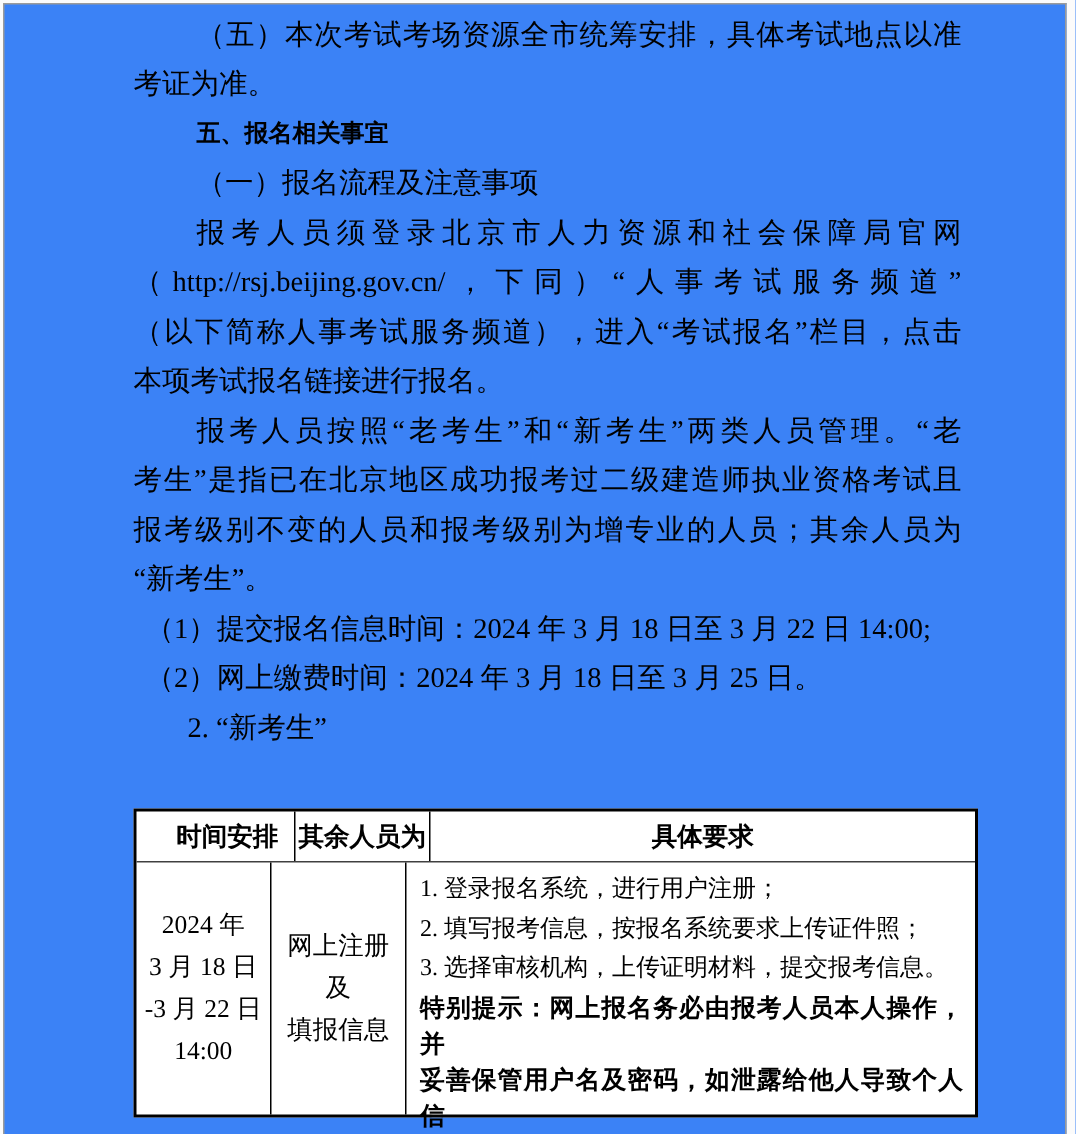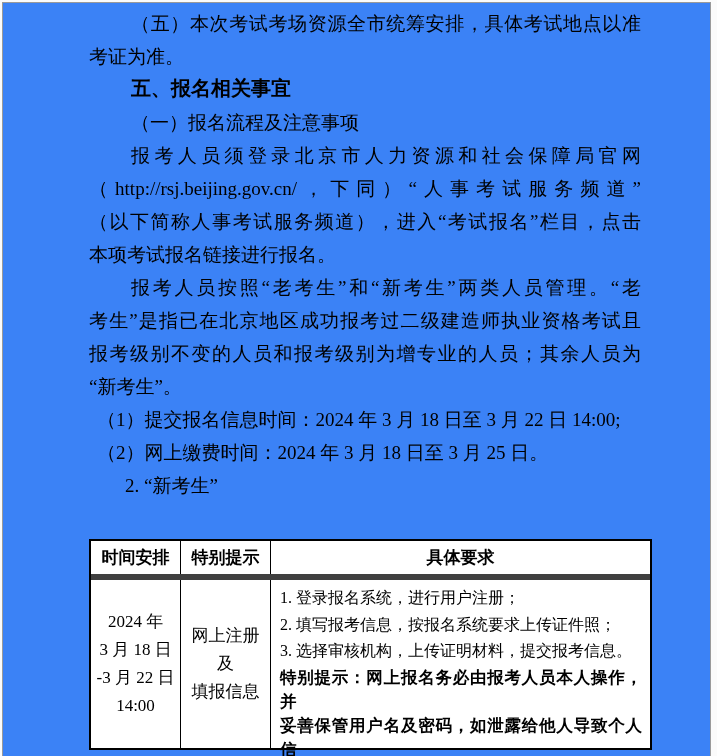--- a/index.html
+++ b/index.html
@@ -23,33 +23,33 @@
     height:33px;line-height:33px;
     font-size:19px;
     white-space:normal;
     overflow:visible;
   }
   .line.spread{text-align:justify;text-align-last:justify;}
   .line.ind{text-indent:42px;}
   .line.ind-sm{text-indent:8px;}
   .line.ind-num{text-indent:36px;}
   .line.heading{
-    font-family:Liberation Mono, monospace;
-    font-weight:bold;font-size:20px;
+    font-family:Liberation Serif, serif;
+    font-weight:bold;font-size:16px;
   }
   
   .reg-table{
     position:absolute;left:86px;top:536px;width:563px;
     border:2px solid #000;box-sizing:border-box;
     background:#fff;
   }
   .trow{
     display:grid;grid-template-columns:90px 90px 1fr;
   }
-  .thead{border-bottom:6px solid #404040;}
+  .thead{border-bottom:1px solid #404040;padding-left:16px;}
   .th{
     height:33px;line-height:33px;text-align:center;
     font-family:"Liberation Sans","DejaVu Sans",sans-serif;
     font-weight:bold;font-size:17px;
     border-right:1px solid #000;
   }
   .th.last{border-right:none;}
   .td{
     height:168px;border-right:1px solid #000;
     display:flex;flex-direction:column;justify-content:center;
@@ -89,21 +89,21 @@
     <div class="line spread">报考级别不变的人员和报考级别为增专业的人员；其余人员为</div>
     <div class="line">“新考生”。</div>
     <div class="line ind-sm">（1）提交报名信息时间：2024 年 3 月 18 日至 3 月 22 日 14:00;</div>
     <div class="line ind-sm">（2）网上缴费时间：2024 年 3 月 18 日至 3 月 25 日。</div>
     <div class="line ind-num">2. “新考生”</div>
   </div>
 
   <div class="reg-table">
     <div class="trow thead">
       <div class="th">时间安排</div>
-      <div class="th">特别提示</div>
+      <div class="th">其余人员为</div>
       <div class="th last">具体要求</div>
     </div>
     <div class="trow tbody">
       <div class="td center">
         <div class="cell-line">2024 年</div>
         <div class="cell-line">3 月 18 日</div>
         <div class="cell-line">-3 月 22 日</div>
         <div class="cell-line">14:00</div>
       </div>
       <div class="td center">

